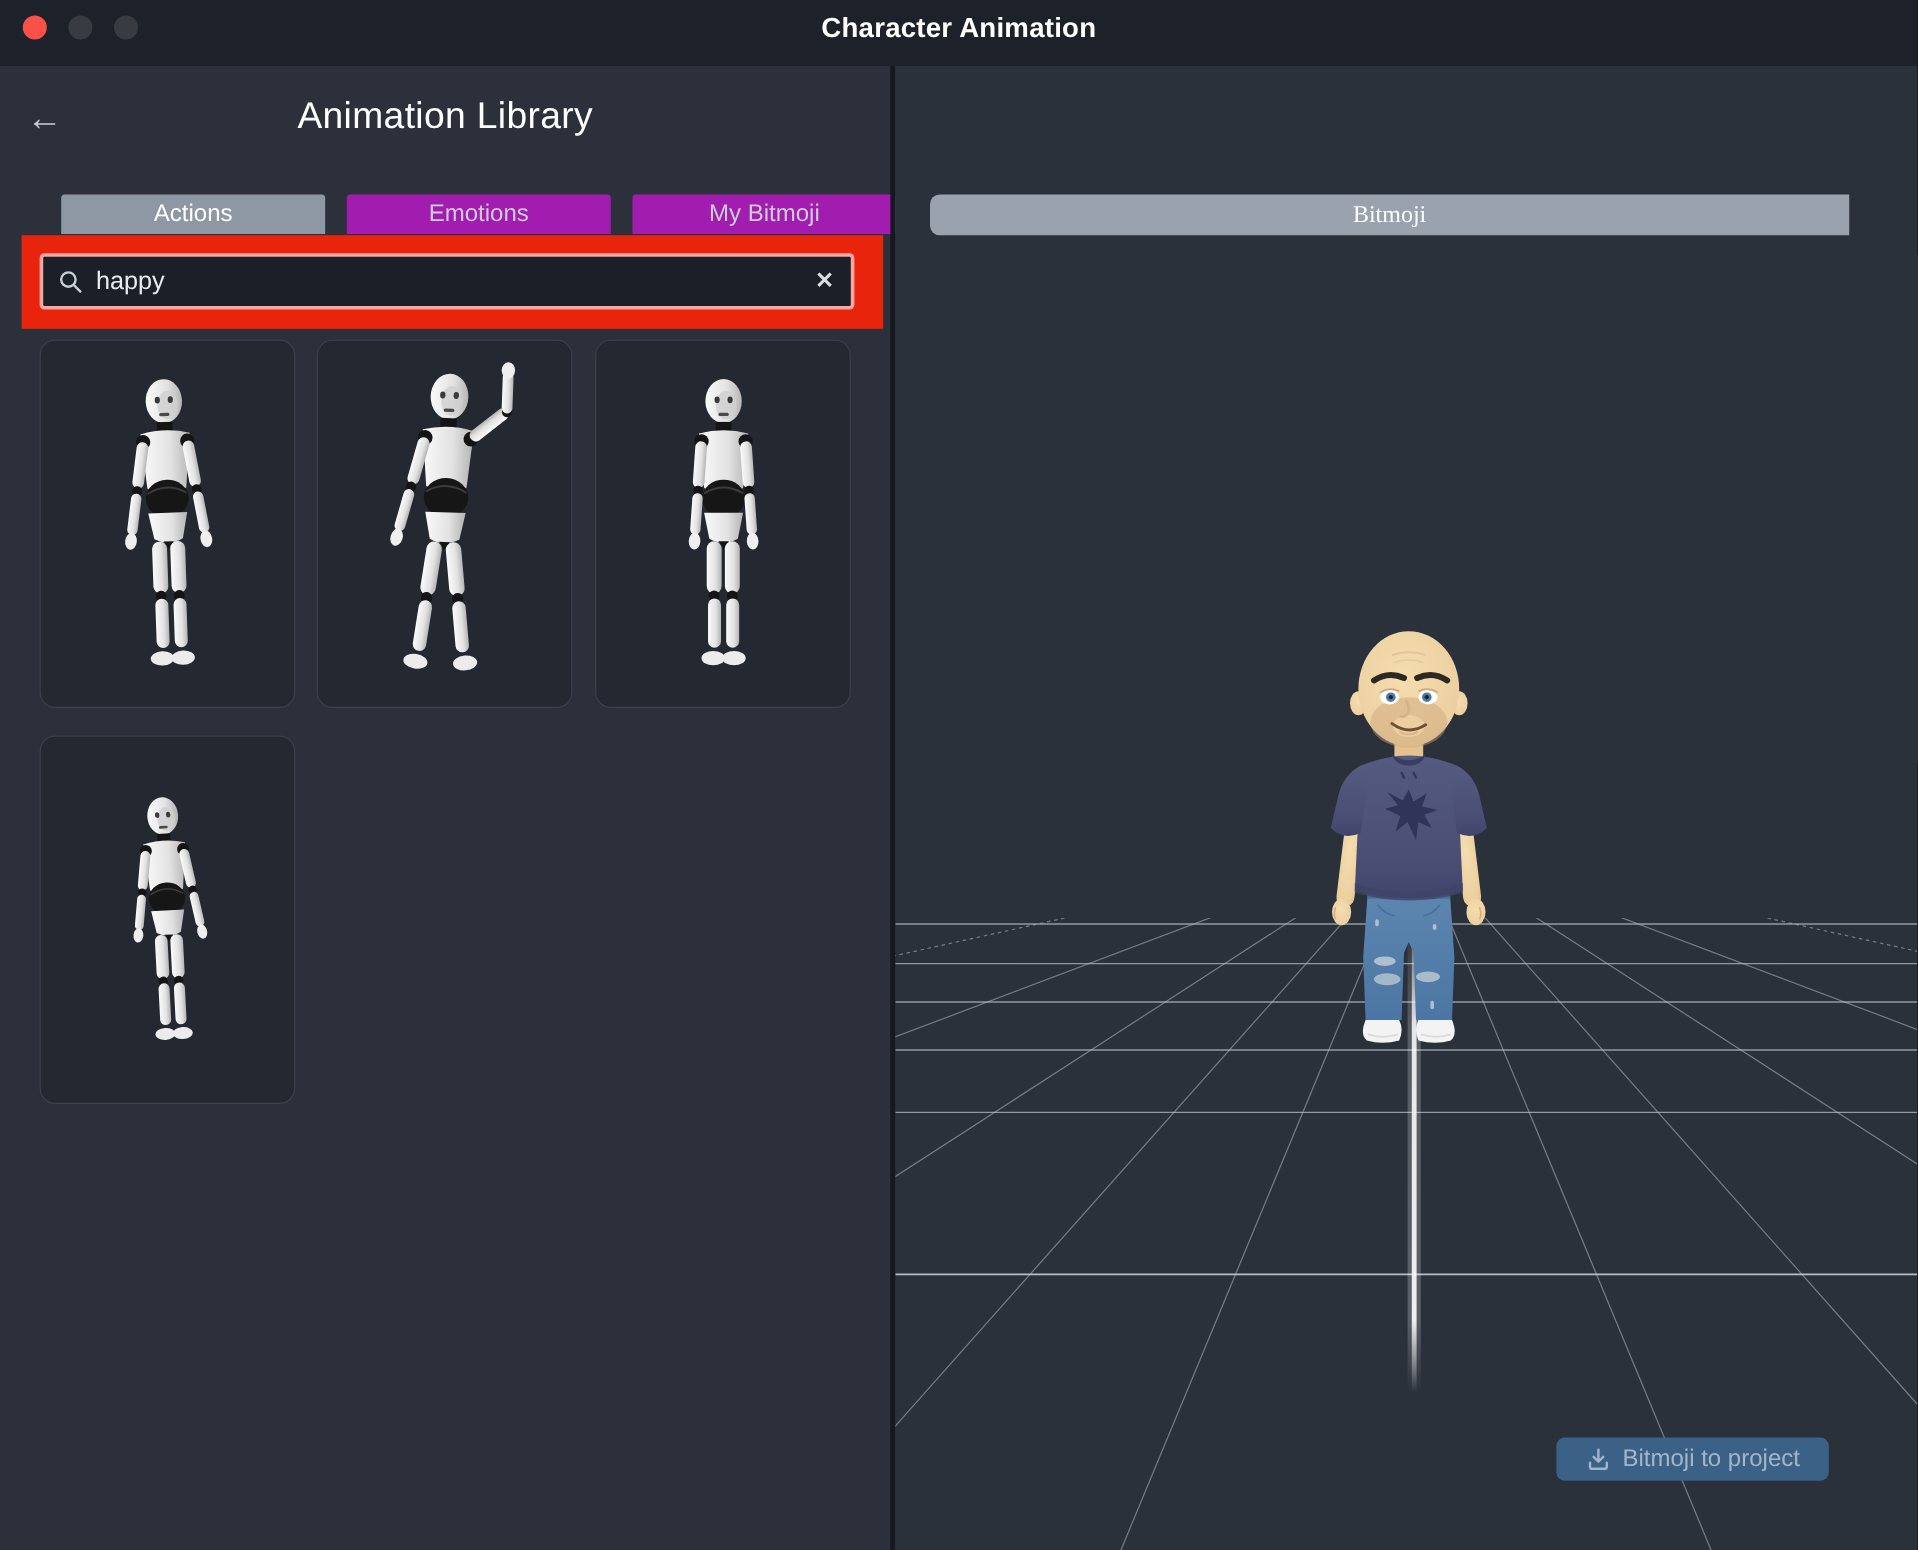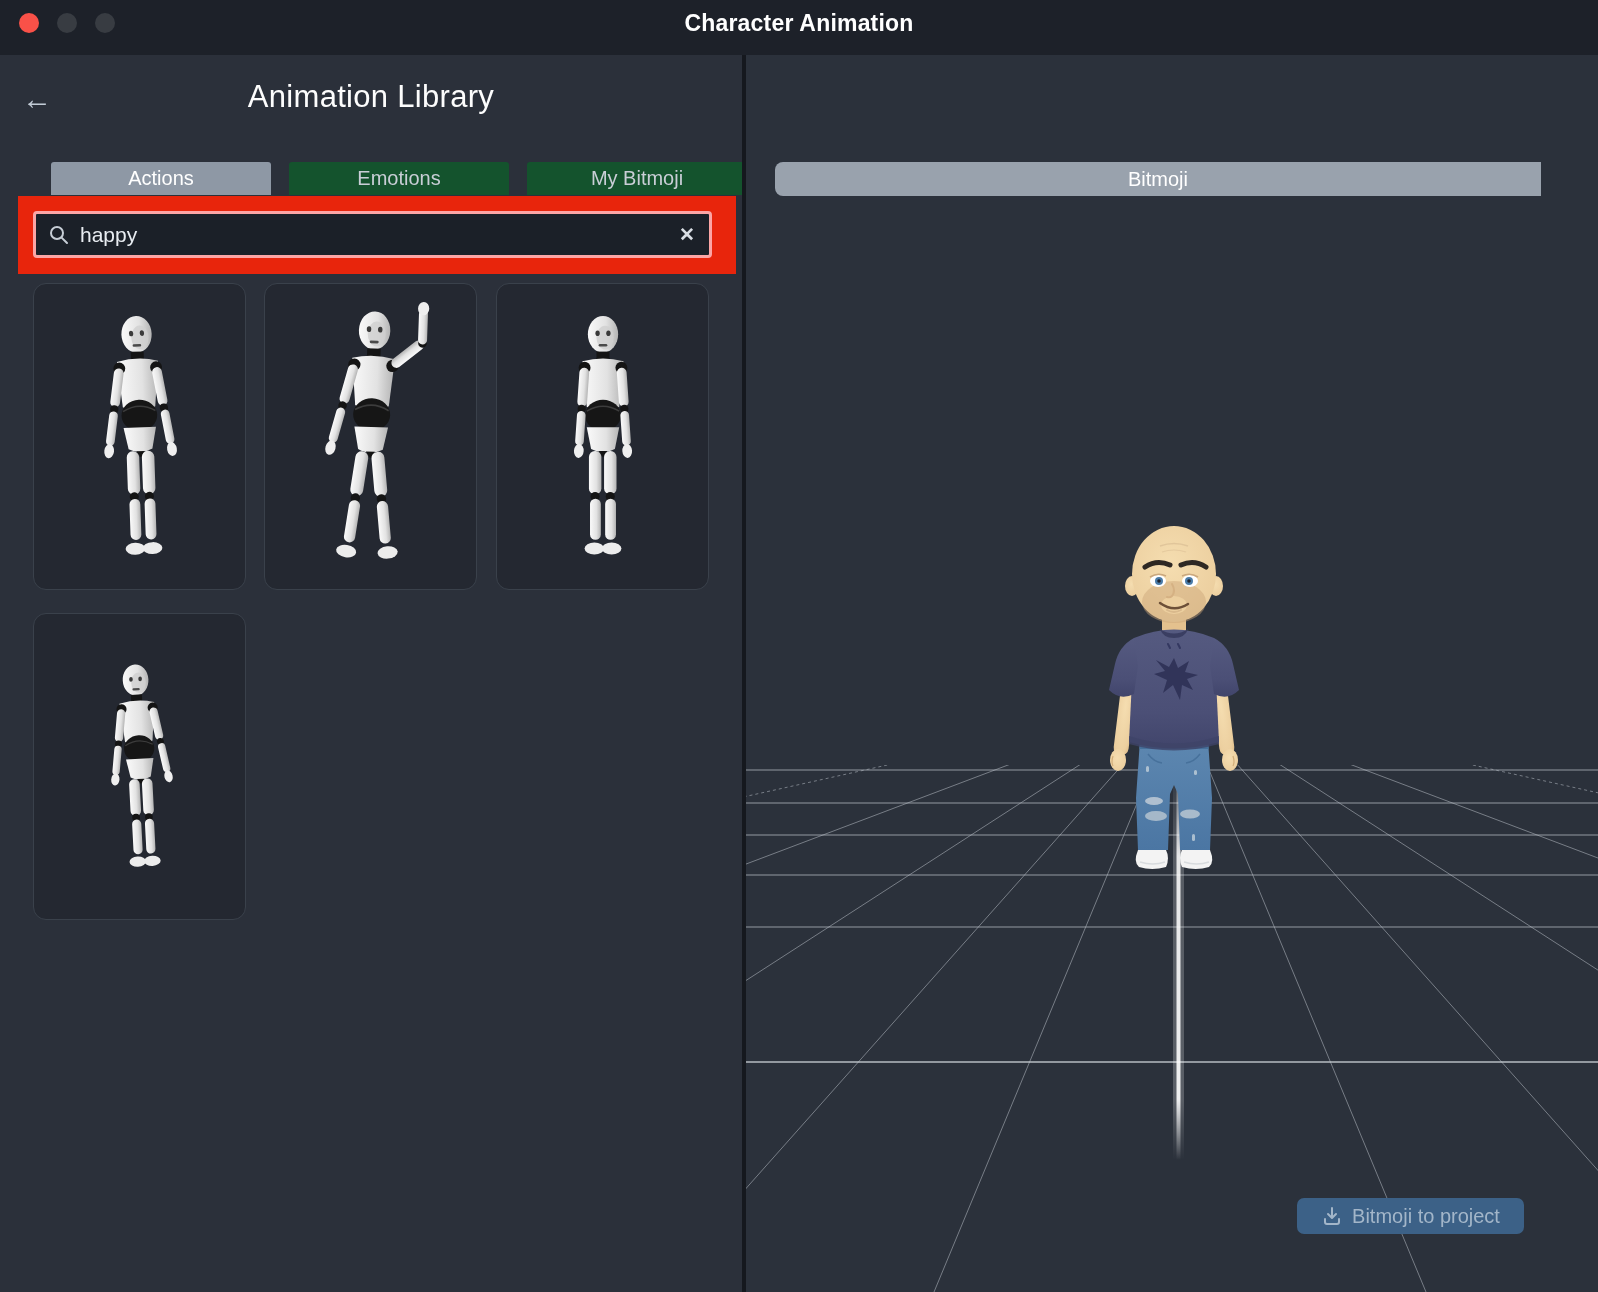--- a/index.html
+++ b/index.html
@@ -21,21 +21,21 @@
   .divider { position:absolute; left:742px; top:55px; width:4px; height:1237px; background:#15181e; }
   .back-btn { position:absolute; left:20px; top:28px; width:34px; height:34px; color:#c3ccd7;
               font-size:30px; line-height:32px; text-align:center; cursor:pointer; }
   .lib-title { position:absolute; left:0; right:0; top:24px; text-align:center; color:#fdfdfd;
                font-size:31px; font-weight:500; letter-spacing:.3px; }
 
   .tabs-row { position:absolute; left:33px; top:107px; width:696px; height:33px; display:flex; gap:18px;margin-left:18px; }
   .tab { flex:1; display:flex; align-items:center; justify-content:center; font-size:20px;
          border-radius:3px 3px 0 0; cursor:pointer; }
   .tab.active { background:#8e98a5; color:#ffffff; font-weight:500; }
-  .tab.inactive { background:#14532d; color:#c9ced6; }
+  .tab.inactive { background:#a21caf; color:#c9ced6; }
 
   .annotation { position:absolute; left:18px; top:141px; width:718px; height:78px; background:#e8250c; }
   .search-field { position:absolute; left:15px; top:15px; width:679px; height:47px; background:#1b2028;
                   border:3px solid #fca5a5; border-radius:4px; display:flex; align-items:center; padding:0 14px 0 12px; }
   .search-field svg { flex:0 0 auto; }
   .search-input { flex:1 1 auto; background:transparent; border:none; outline:none; color:#e8ecf1;
                   font-size:21px; font-family:"Liberation Sans", sans-serif; margin-left:10px; }
   .clear-btn { flex:0 0 auto; color:#d9dee4; font-size:19px; font-weight:700; cursor:pointer; line-height:1; }
 
   .results-grid { position:absolute; left:33px; top:228px; width:680px; }
@@ -43,21 +43,21 @@
           border-radius:13px; display:flex; align-items:center; justify-content:center; cursor:pointer; }
   .card1 { left:0px;   top:0px; }
   .card2 { left:231px; top:0px; }
   .card3 { left:463px; top:0px; }
   .card4 { left:0px;   top:330px; }
 
   
   .viewport { position:absolute; left:746px; top:55px; width:852px; height:1237px; background:#2b313b; overflow:hidden; }
   .vp-tabs { position:absolute; left:29px; top:107px; width:766px; height:34px; display:flex; gap:1px; }
   .vp-tab { flex:1; display:flex; align-items:center; justify-content:center; font-size:20px; cursor:pointer; }
-  .vp-tab.active { background:#99a2ad; color:#ffffff; font-weight:500; border-radius:8px 0 0 8px; }
+  .vp-tab.active { background:#99a2ad; color:#ffffff; font-weight:500; border-radius:8px 0 0 8px;font-family:Liberation Serif, serif; }
   .vp-tab.inactive { background:#4d545e; color:#ccd1d7; border-radius:0 8px 8px 0; }
 
   .grid-svg { position:absolute; left:0; top:0; }
   .character { position:absolute; left:336px; top:443px; }
 
   .import-btn { position:absolute; left:551px; top:1143px; width:227px; height:36px; background:#3c6187;
                 border:none; border-radius:7px; display:flex; align-items:center; justify-content:center;
                 gap:9px; color:#a3b6c9; font-size:20px; font-family:"Liberation Sans", sans-serif; cursor:pointer; }
 </style>
 </head>

